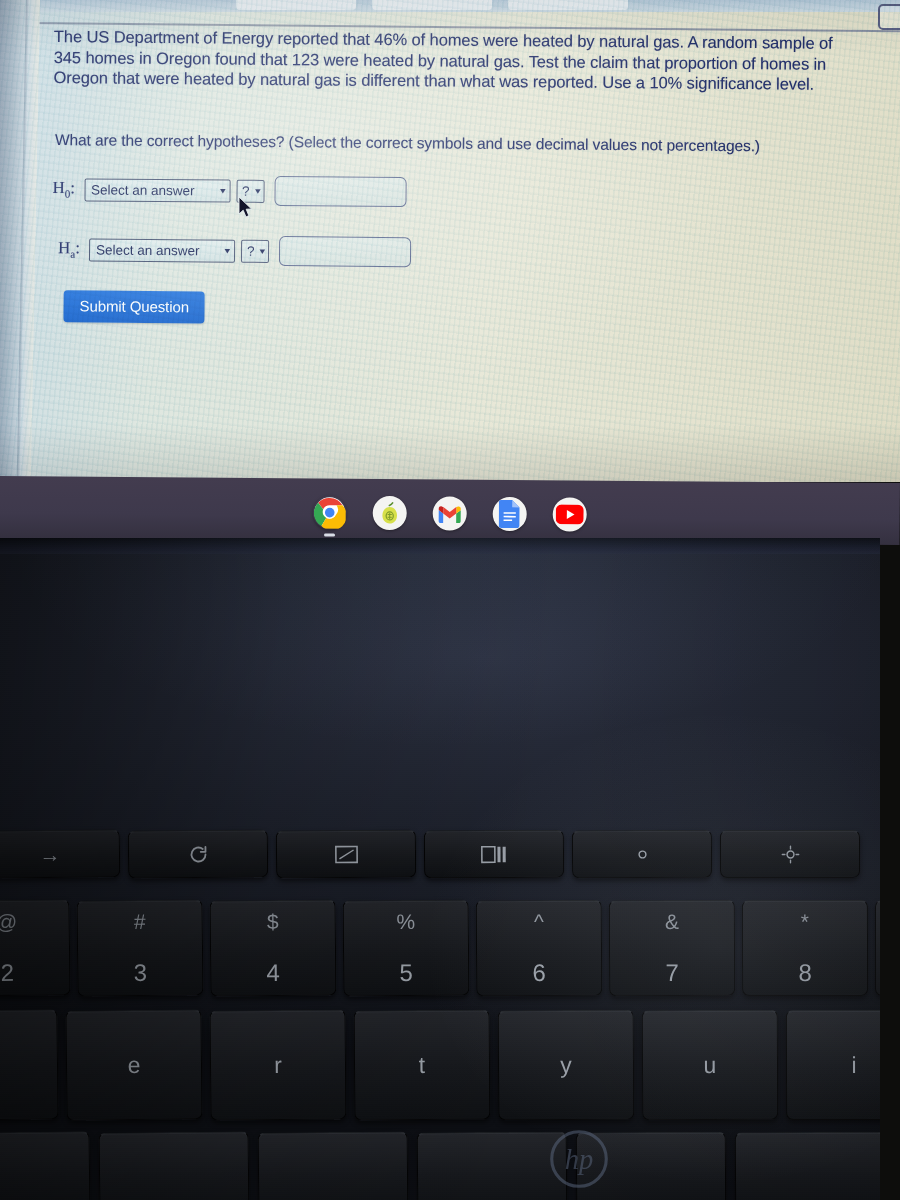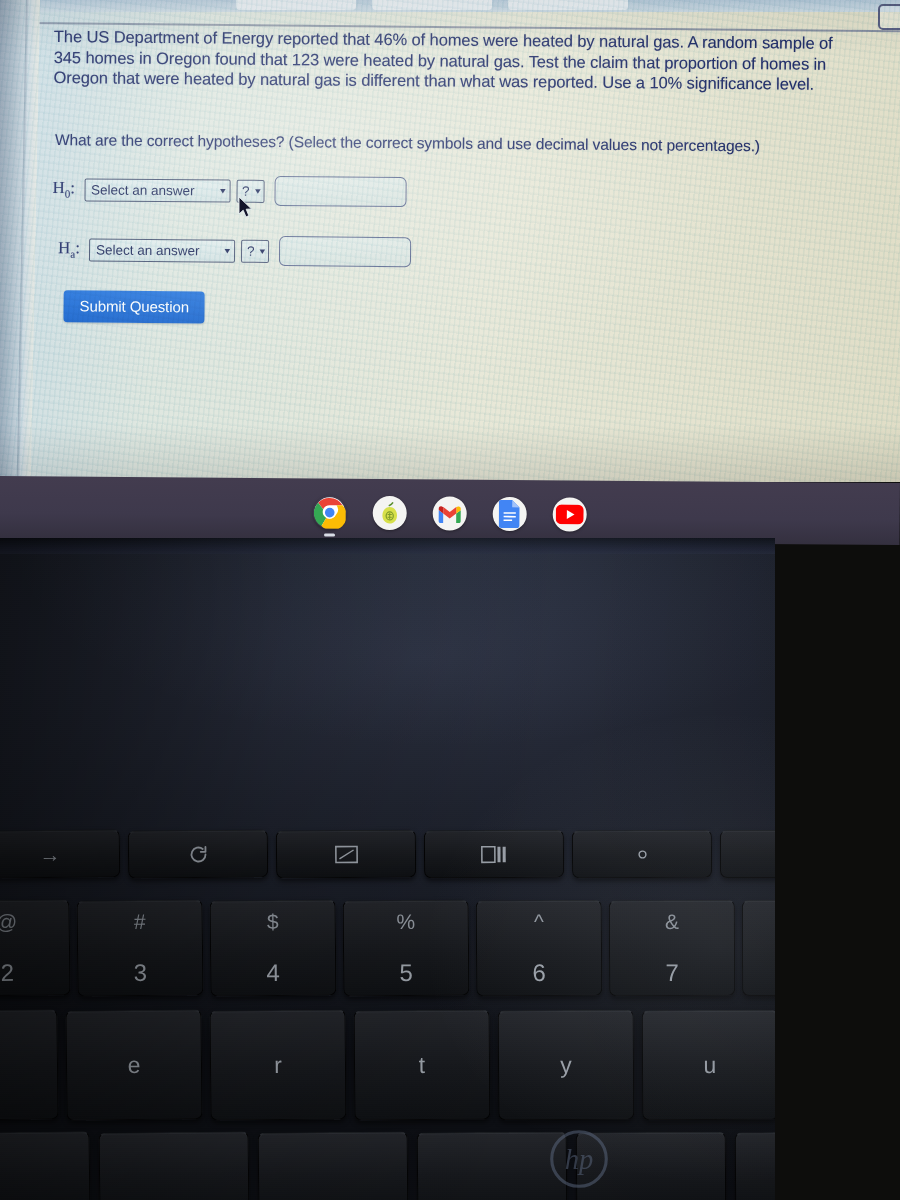--- a/index.html
+++ b/index.html
@@ -163,21 +163,21 @@
   }
   .app-icon.white{ background:#f4f4f2; }
   .app-icon .dot-ind{
     position:absolute; bottom:-7px; left:50%; transform:translateX(-50%);
     width:11px; height:3px; border-radius:2px; background:#d9dde6;
   }
   .app-icon svg{ display:block; }
 
   
   .laptop{
-    position:absolute; left:0; top:538px; width:775px; height:662px;
+    position:absolute; left:0; top:538px; width:880px; height:662px;
     background:
       radial-gradient(ellipse 120% 60% at 55% 18%, #2b3040 0%, #1d212c 45%, #14171f 78%, #0c0e13 100%);
     overflow:hidden;
   }
   .hinge{
     position:absolute; left:0; top:0; width:900px; height:16px;
     background:linear-gradient(180deg,#0d1017 0%, #1c2030 70%, #222736 100%);
   }
   .hp-logo{
     position:absolute; left:548px; top:590px; width:62px; height:62px;

